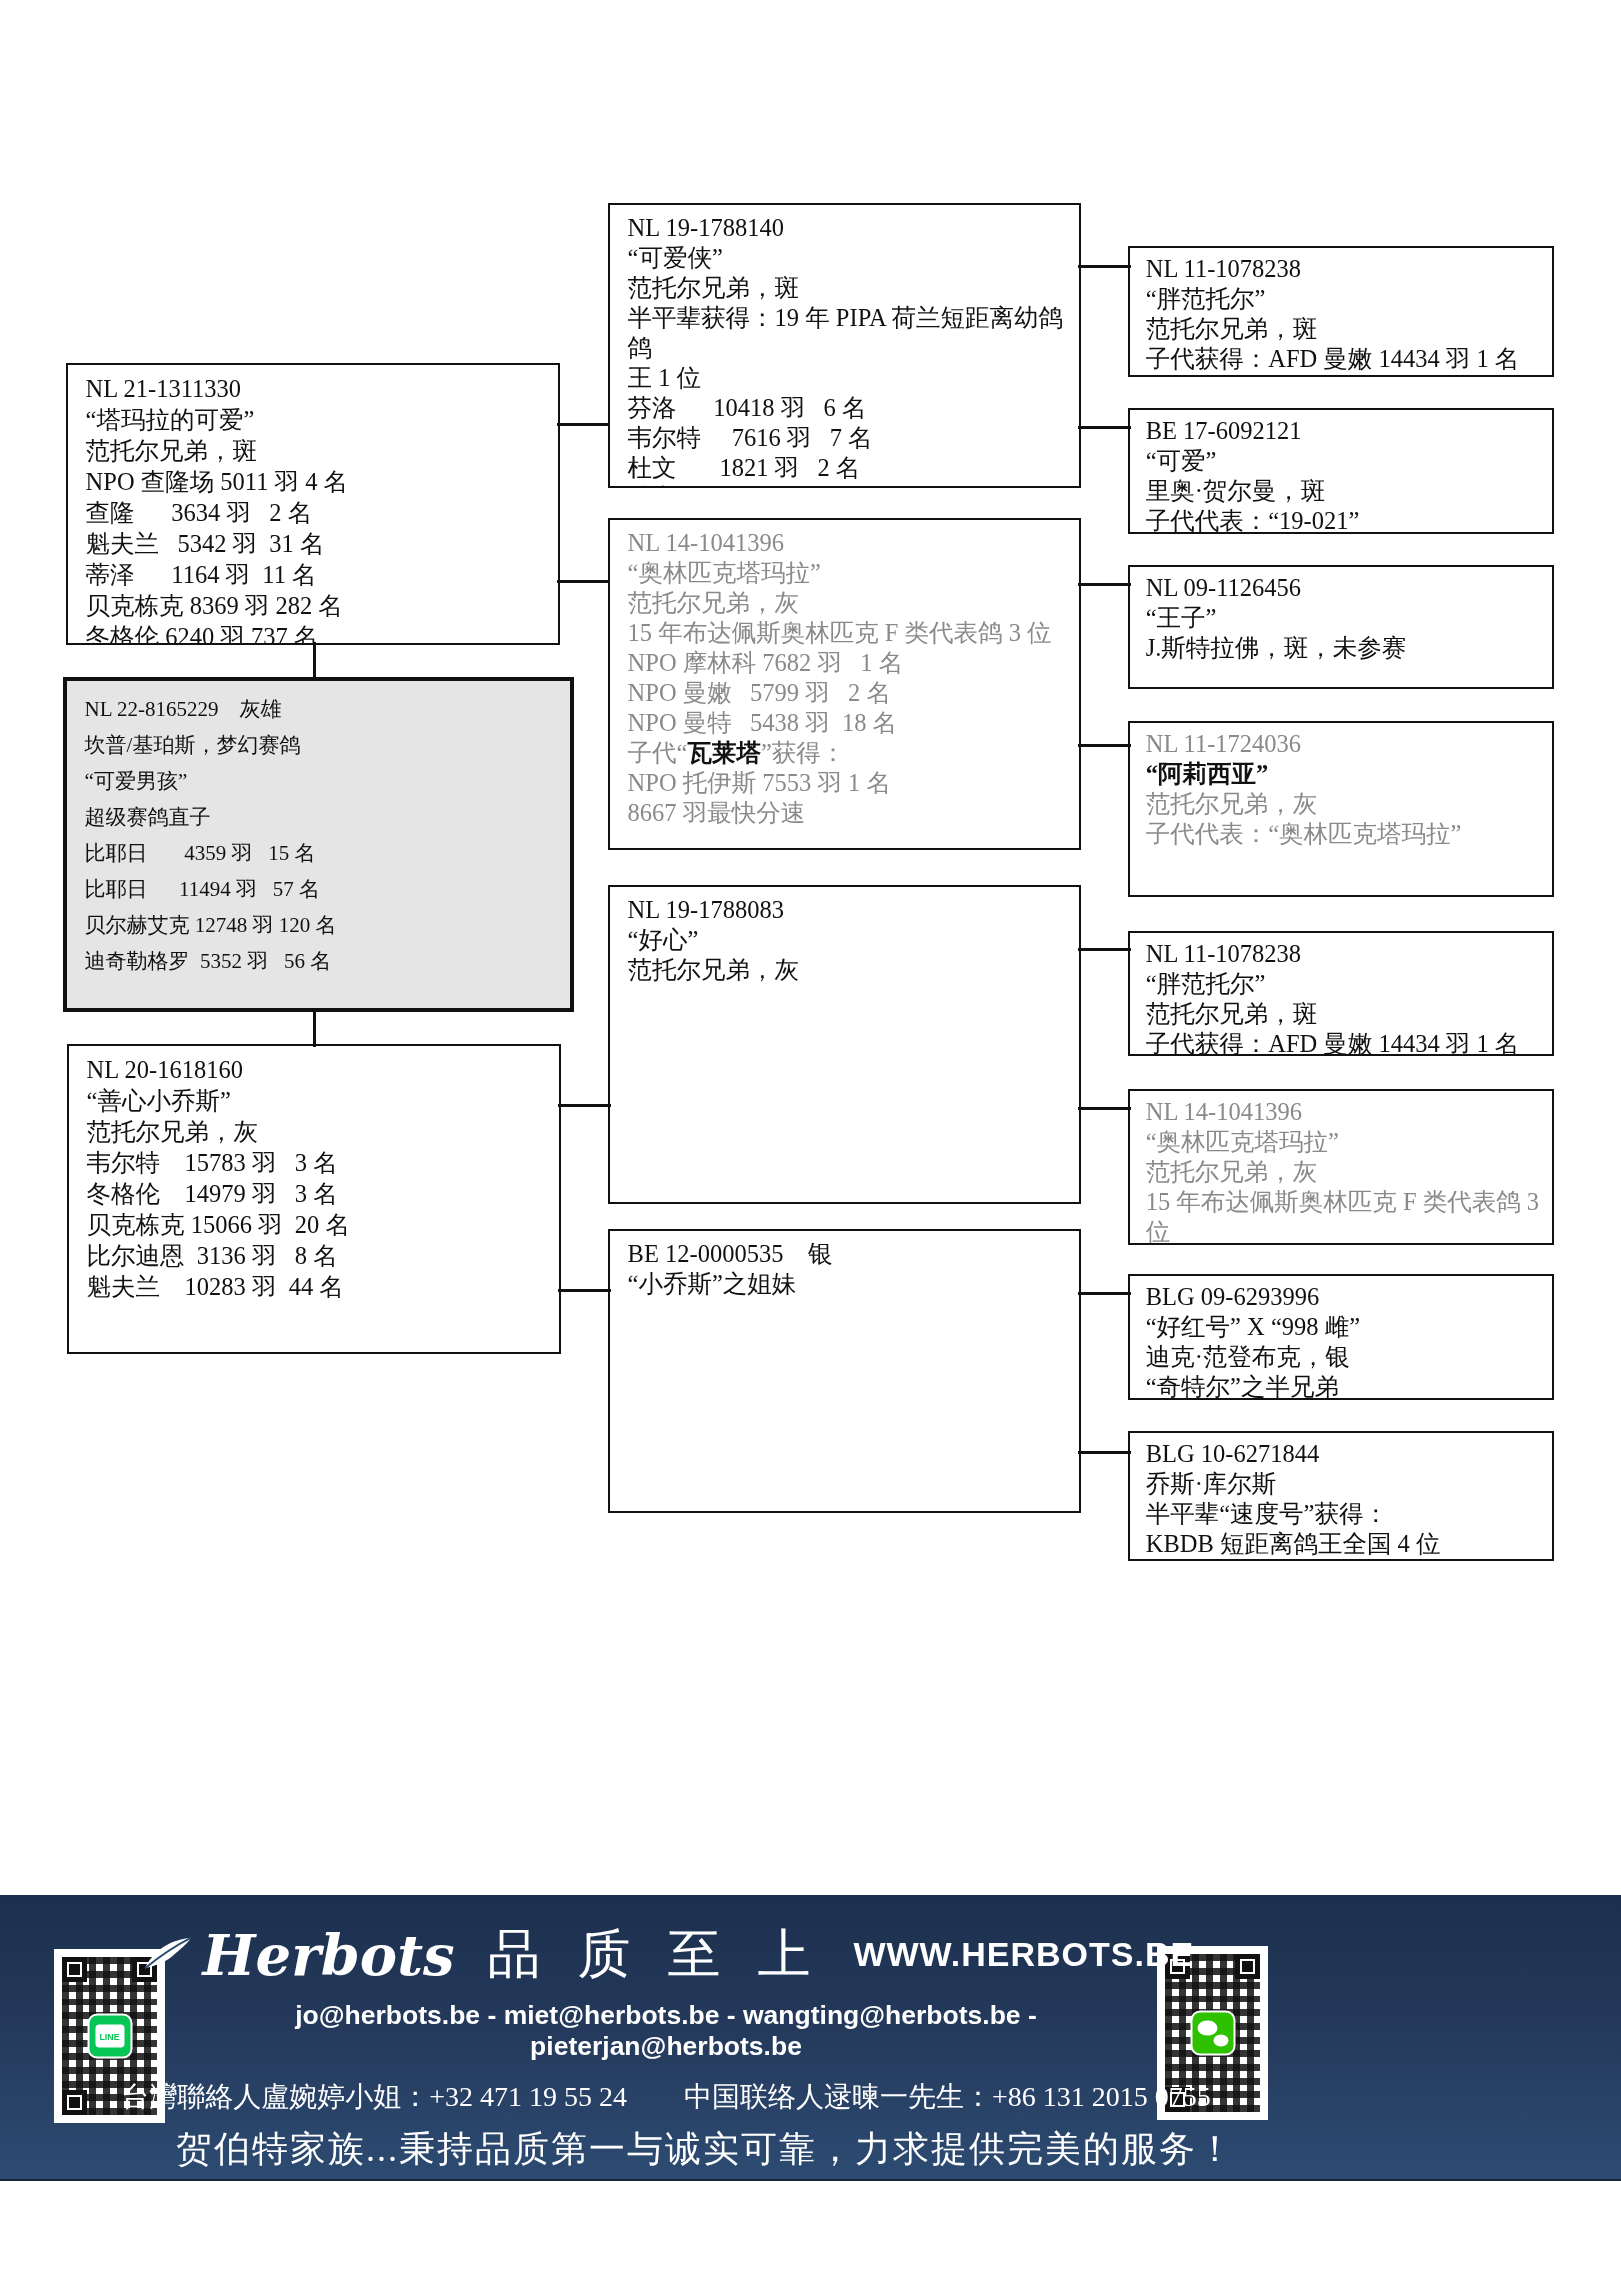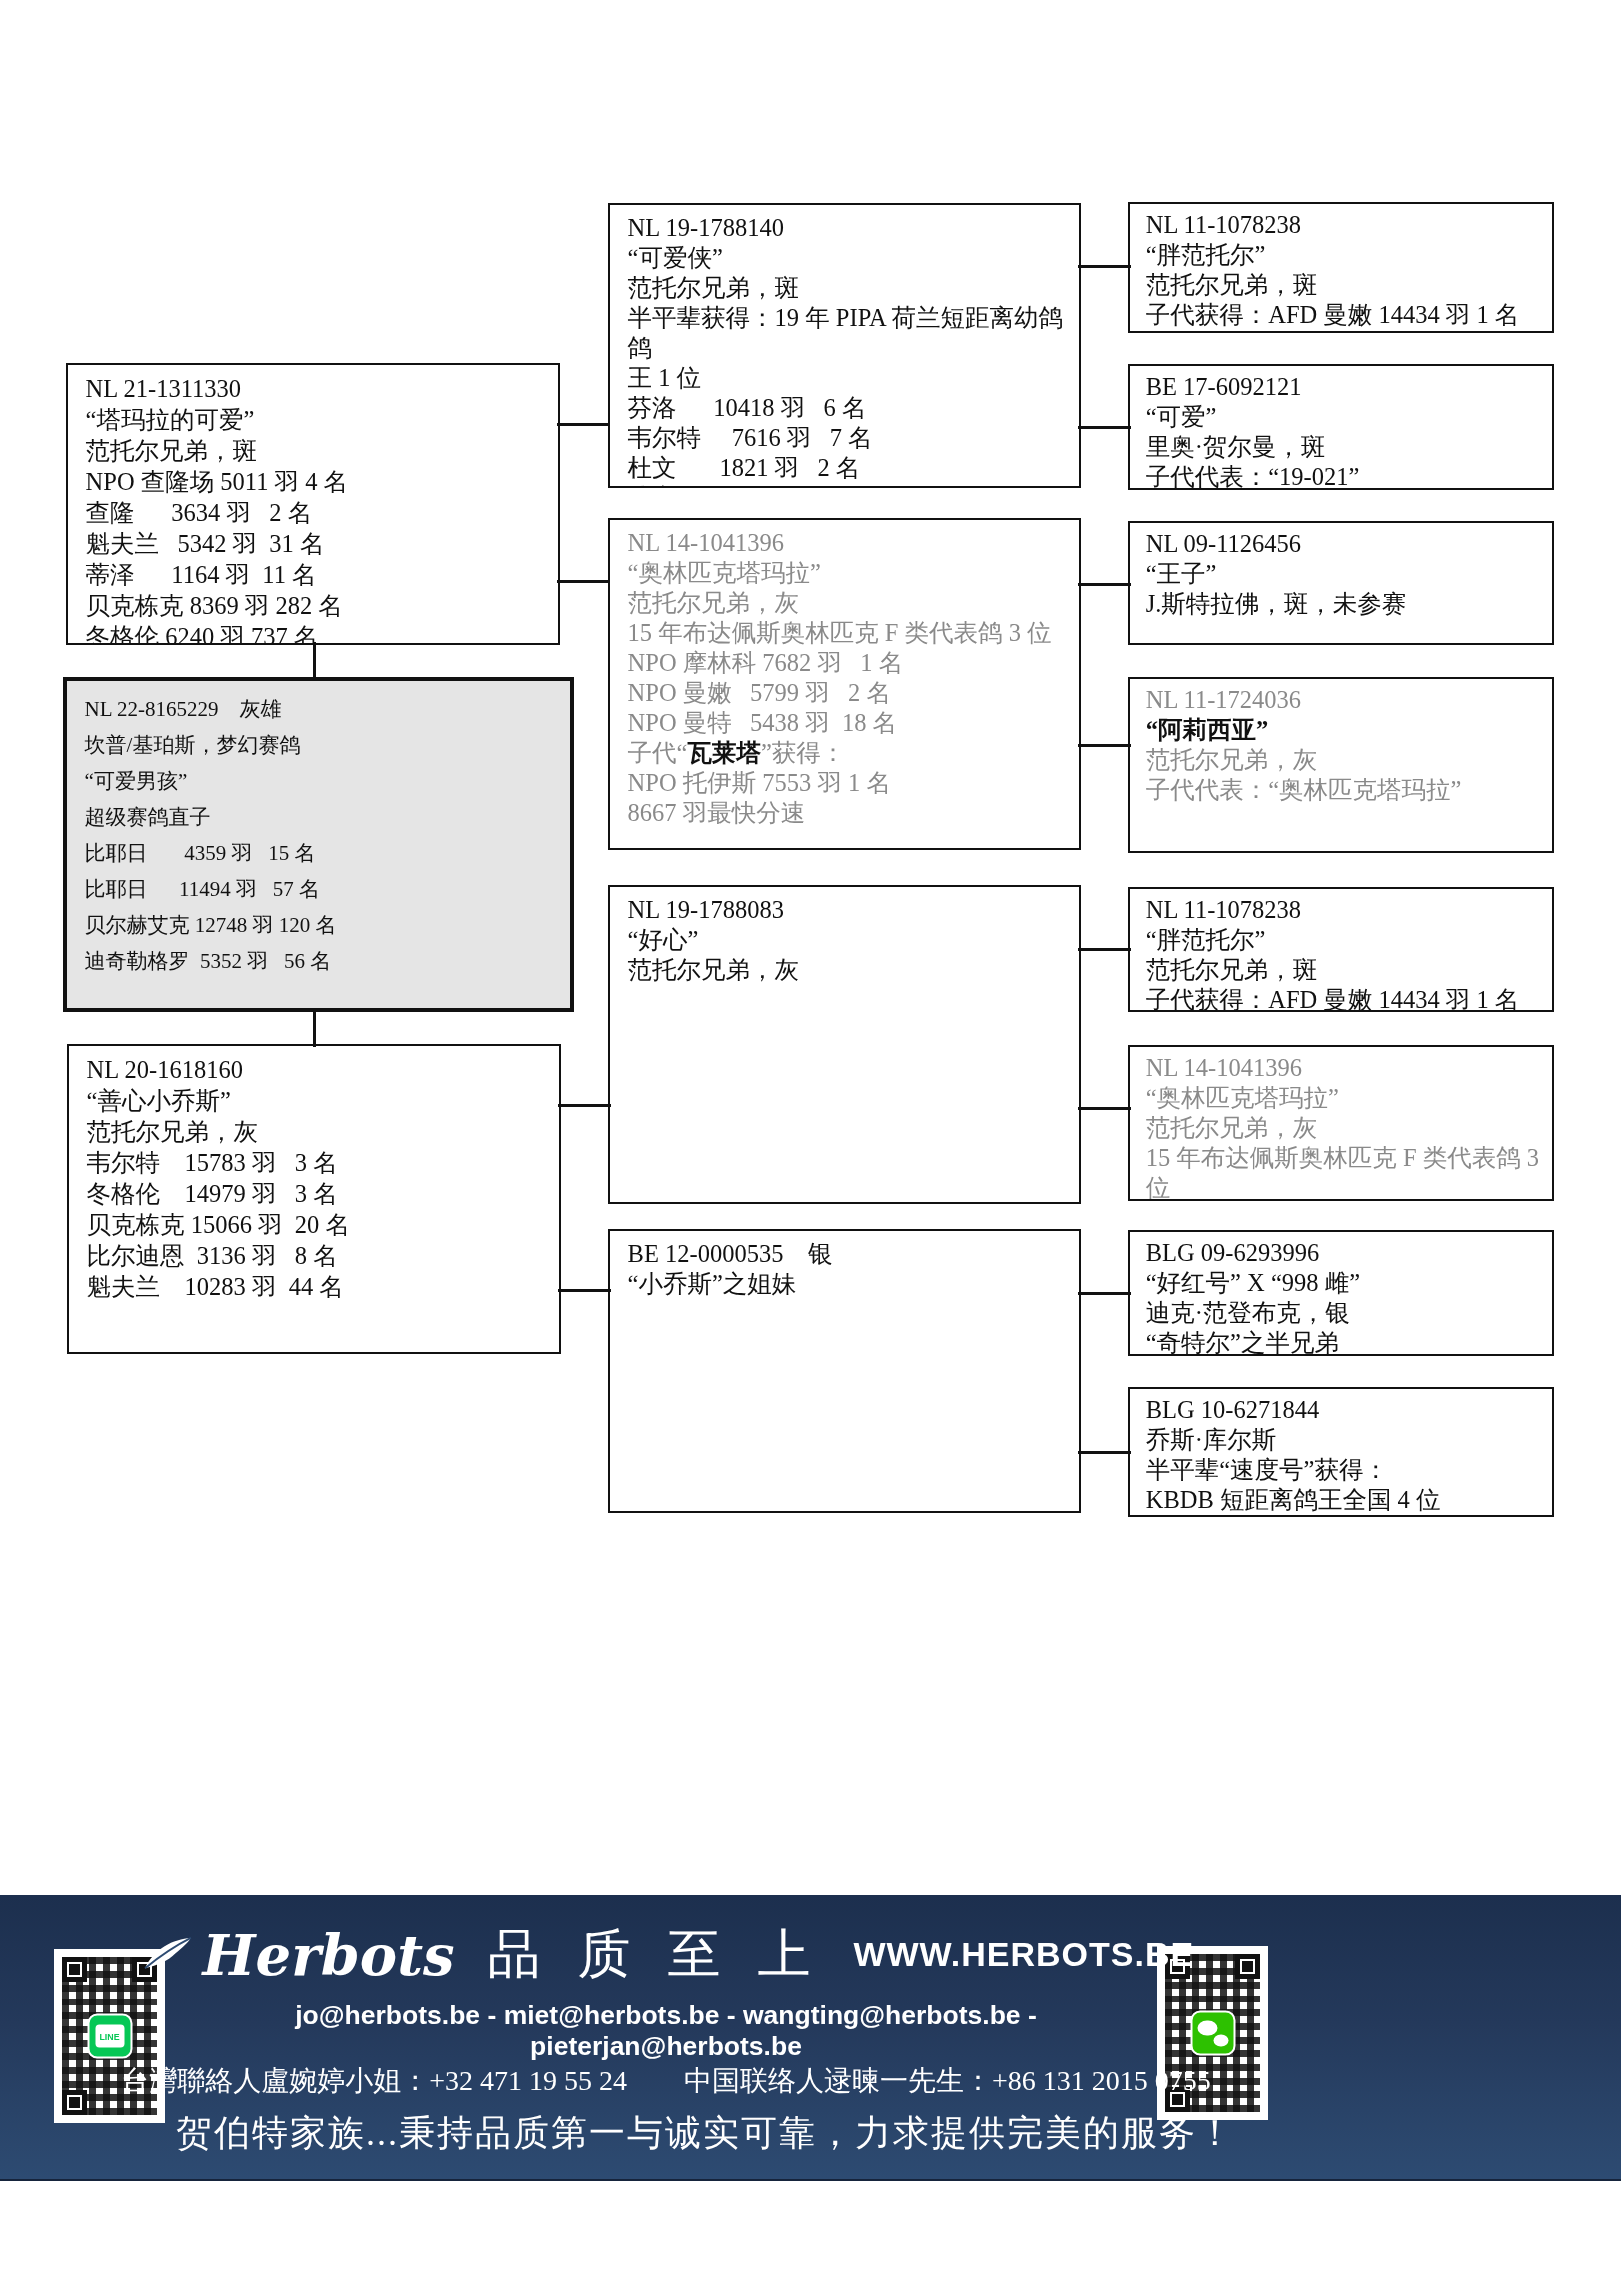--- a/index.html
+++ b/index.html
@@ -3,21 +3,21 @@
 <meta charset="utf-8">
 <style>
   html,body{margin:0;padding:0;background:#fff;}
   .page{position:relative;width:1621px;height:2293px;background:#fff;overflow:hidden;
         font-family:"Liberation Serif","DejaVu Serif",serif;}
   
   .box{position:absolute;background:#fff;border:2.9px solid #111;box-sizing:border-box;
        padding:7.8px 11.8px 0 17.6px;color:#111;font-size:24.5px;overflow:hidden;}
   .box .line{white-space:pre-wrap;line-height:31px;}
   .box.mid .line{line-height:30px;}
-  .box.g{padding:5.9px 9.8px 0 15.7px;}
+  .box.g{padding:5.9px 9.8px 0 15.7px;margin-top:44px;}
   .box.g .line{line-height:30px;}
   .subject{background:#e5e5e5;border-width:4.9px;font-size:21px;padding:9.8px 13.7px 0 17.6px;}
   .subject .line{line-height:36px;}
   .graybox{color:#8a8a8a;}
   .em{color:#111;font-weight:bold;}
   .conn{position:absolute;background:#111;}
   
   .footer{position:absolute;left:0;top:1895px;width:1621px;height:284px;
           background:linear-gradient(180deg,#1c2f4e 0%,#24395b 45%,#2d4b72 100%);
           border-bottom:2.9px solid #16243c;color:#fff;}
@@ -41,21 +41,21 @@
   
   .f-center{position:absolute;left:176px;top:17.6px;width:980px;text-align:center;
             font-family:"Liberation Sans","DejaVu Sans",sans-serif;}
   .f-row1{display:flex;align-items:center;justify-content:center;height:84px;}
   .brand-script{font-family:"DejaVu Serif",serif;font-style:italic;font-weight:bold;
                 font-size:56px;line-height:84px;margin-left:7.8px;}
   .brand-cjk{font-family:Liberation Sans, sans-serif;font-size:53px;
              letter-spacing:37px;margin-left:33px;white-space:nowrap;text-align:right;}
   .website{font-size:34px;font-weight:bold;letter-spacing:1px;margin-left:5.9px;white-space:nowrap;}
   .f-emails{font-size:26.5px;font-weight:bold;margin-top:3.9px;}
-  .f-contacts{font-family:"Liberation Serif","DejaVu Serif",serif;font-size:28px;margin-top:0;
+  .f-contacts{font-family:"Liberation Serif","DejaVu Serif",serif;font-size:28px;margin-top:16px;
               display:flex;justify-content:center;gap:57px;white-space:nowrap;}
   .f-slogan{font-family:"Liberation Serif","DejaVu Serif",serif;font-size:36px;margin-top:8.8px;
             letter-spacing:2px;white-space:nowrap;}
   .feather{flex:0 0 auto;}
 </style>
 </head>
 <body>
 
 <div class="page">
 

